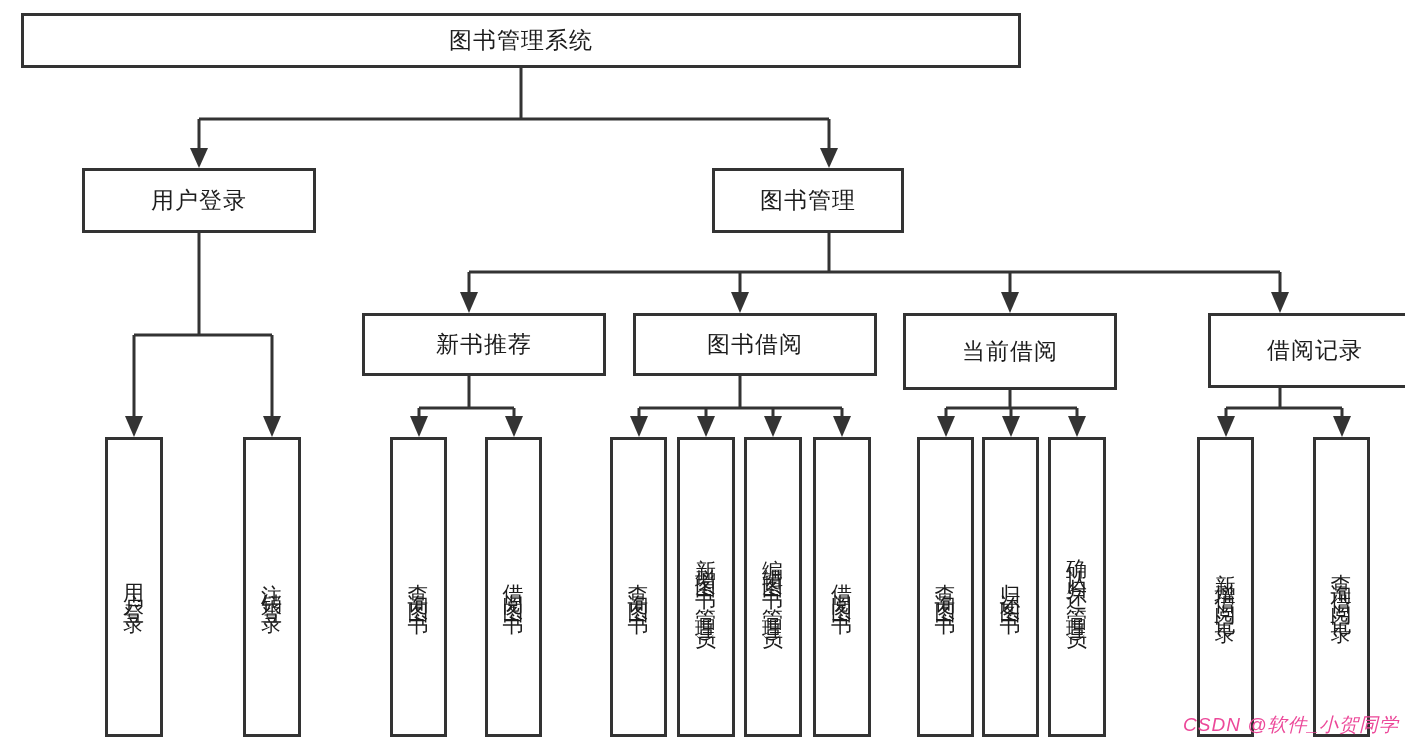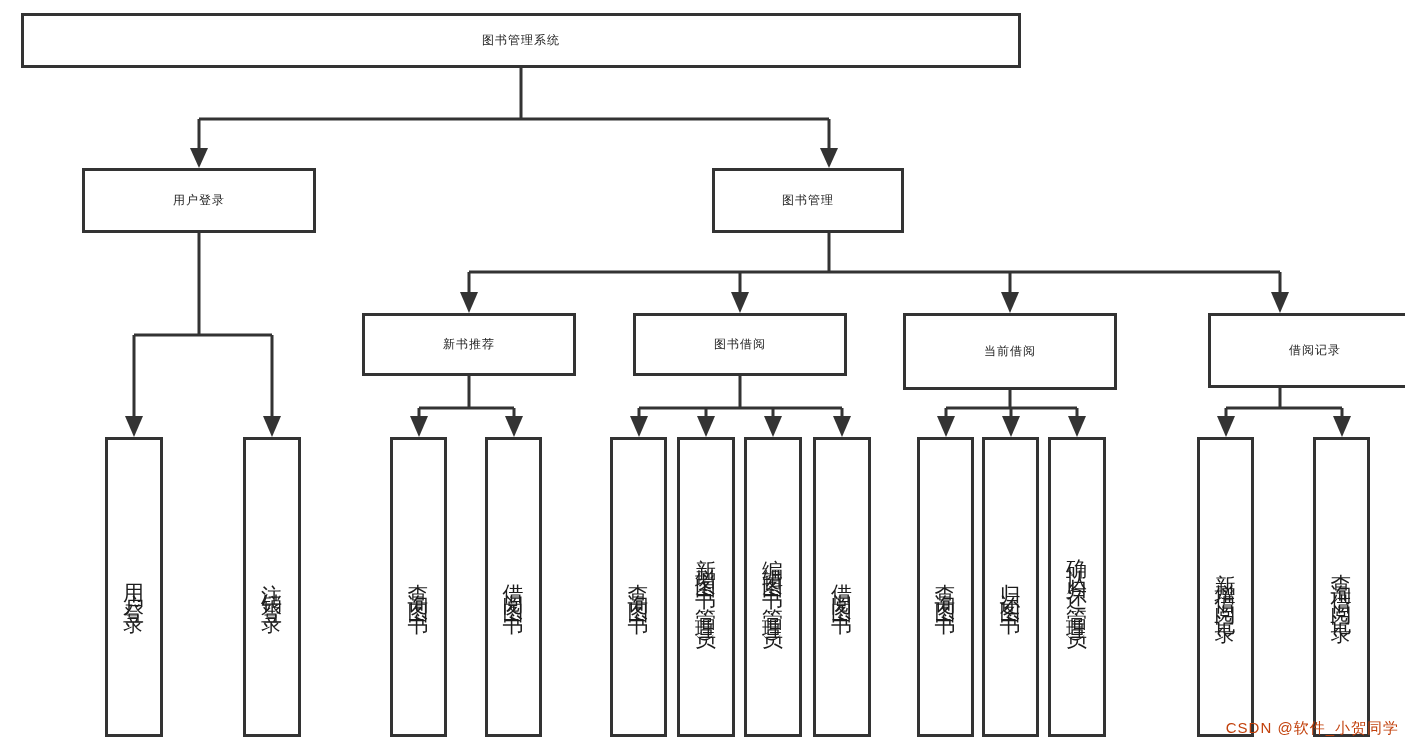--- a/index.html
+++ b/index.html
@@ -16,36 +16,37 @@
     position: absolute;
     box-sizing: border-box;
     border: 3px solid #333333;
     background: #ffffff;
     display: flex;
     align-items: center;
     justify-content: center;
     color: #1c1c1c;
     text-align: center;
   }
-  .node.h { font-size: 12px; letter-spacing: 1px; }
+  .node.h { font-size: 23px; letter-spacing: 1px; }
   .node.v {
     writing-mode: vertical-rl;
     text-orientation: mixed;
     font-size: 21px;
     letter-spacing: 10px;
     line-height: 1;
   }
   .watermark {
     position: absolute;
     right: 6px;
     bottom: 9px;
-    font-size: 15px;
-    color: #c2410c;
+    font-size: 19px;
+    color: #ec4899;
     letter-spacing: 1px;
     white-space: nowrap;
+    font-style: italic;
   }
 </style>
 </head>
 <body>
 
 <div class="canvas">
 
   <svg class="connectors" width="1405" height="747" viewBox="0 0 1405 747">
     <g stroke="#333333" stroke-width="3" fill="none">
       <path d="M521 68 V119 M199 119 H829 M199 119 V150 M829 119 V150"></path>
@@ -77,22 +78,22 @@
       <polygon points="1217,416 1235,416 1226,437"></polygon>
       <polygon points="1333,416 1351,416 1342,437"></polygon>
     </g>
   </svg>
 
   <div class="node h" style="left:21px; top:13px; width:1000px; height:55px;">图书管理系统</div>
 
   <div class="node h" style="left:82px; top:168px; width:234px; height:65px;">用户登录</div>
   <div class="node h" style="left:712px; top:168px; width:192px; height:65px;">图书管理</div>
 
-  <div class="node h" style="left:362px; top:313px; width:214px; height:63px;">新书推荐</div>
-  <div class="node h" style="left:633px; top:313px; width:214px; height:63px;">图书借阅</div>
+  <div class="node h" style="left:362px; top:313px; width:244px; height:63px;">新书推荐</div>
+  <div class="node h" style="left:633px; top:313px; width:244px; height:63px;">图书借阅</div>
   <div class="node h" style="left:903px; top:313px; width:214px; height:77px;">当前借阅</div>
   <div class="node h" style="left:1208px; top:313px; width:214px; height:75px;">借阅记录</div>
 
   <div class="node v" style="left:105px; top:437px; width:58px; height:300px;">用户登录</div>
   <div class="node v" style="left:243px; top:437px; width:58px; height:300px;">注销登录</div>
 
   <div class="node v" style="left:390px; top:437px; width:57px; height:300px;">查询图书</div>
   <div class="node v" style="left:485px; top:437px; width:57px; height:300px;">借阅图书</div>
 
   <div class="node v" style="left:610px; top:437px; width:57px; height:300px;">查询图书</div>

